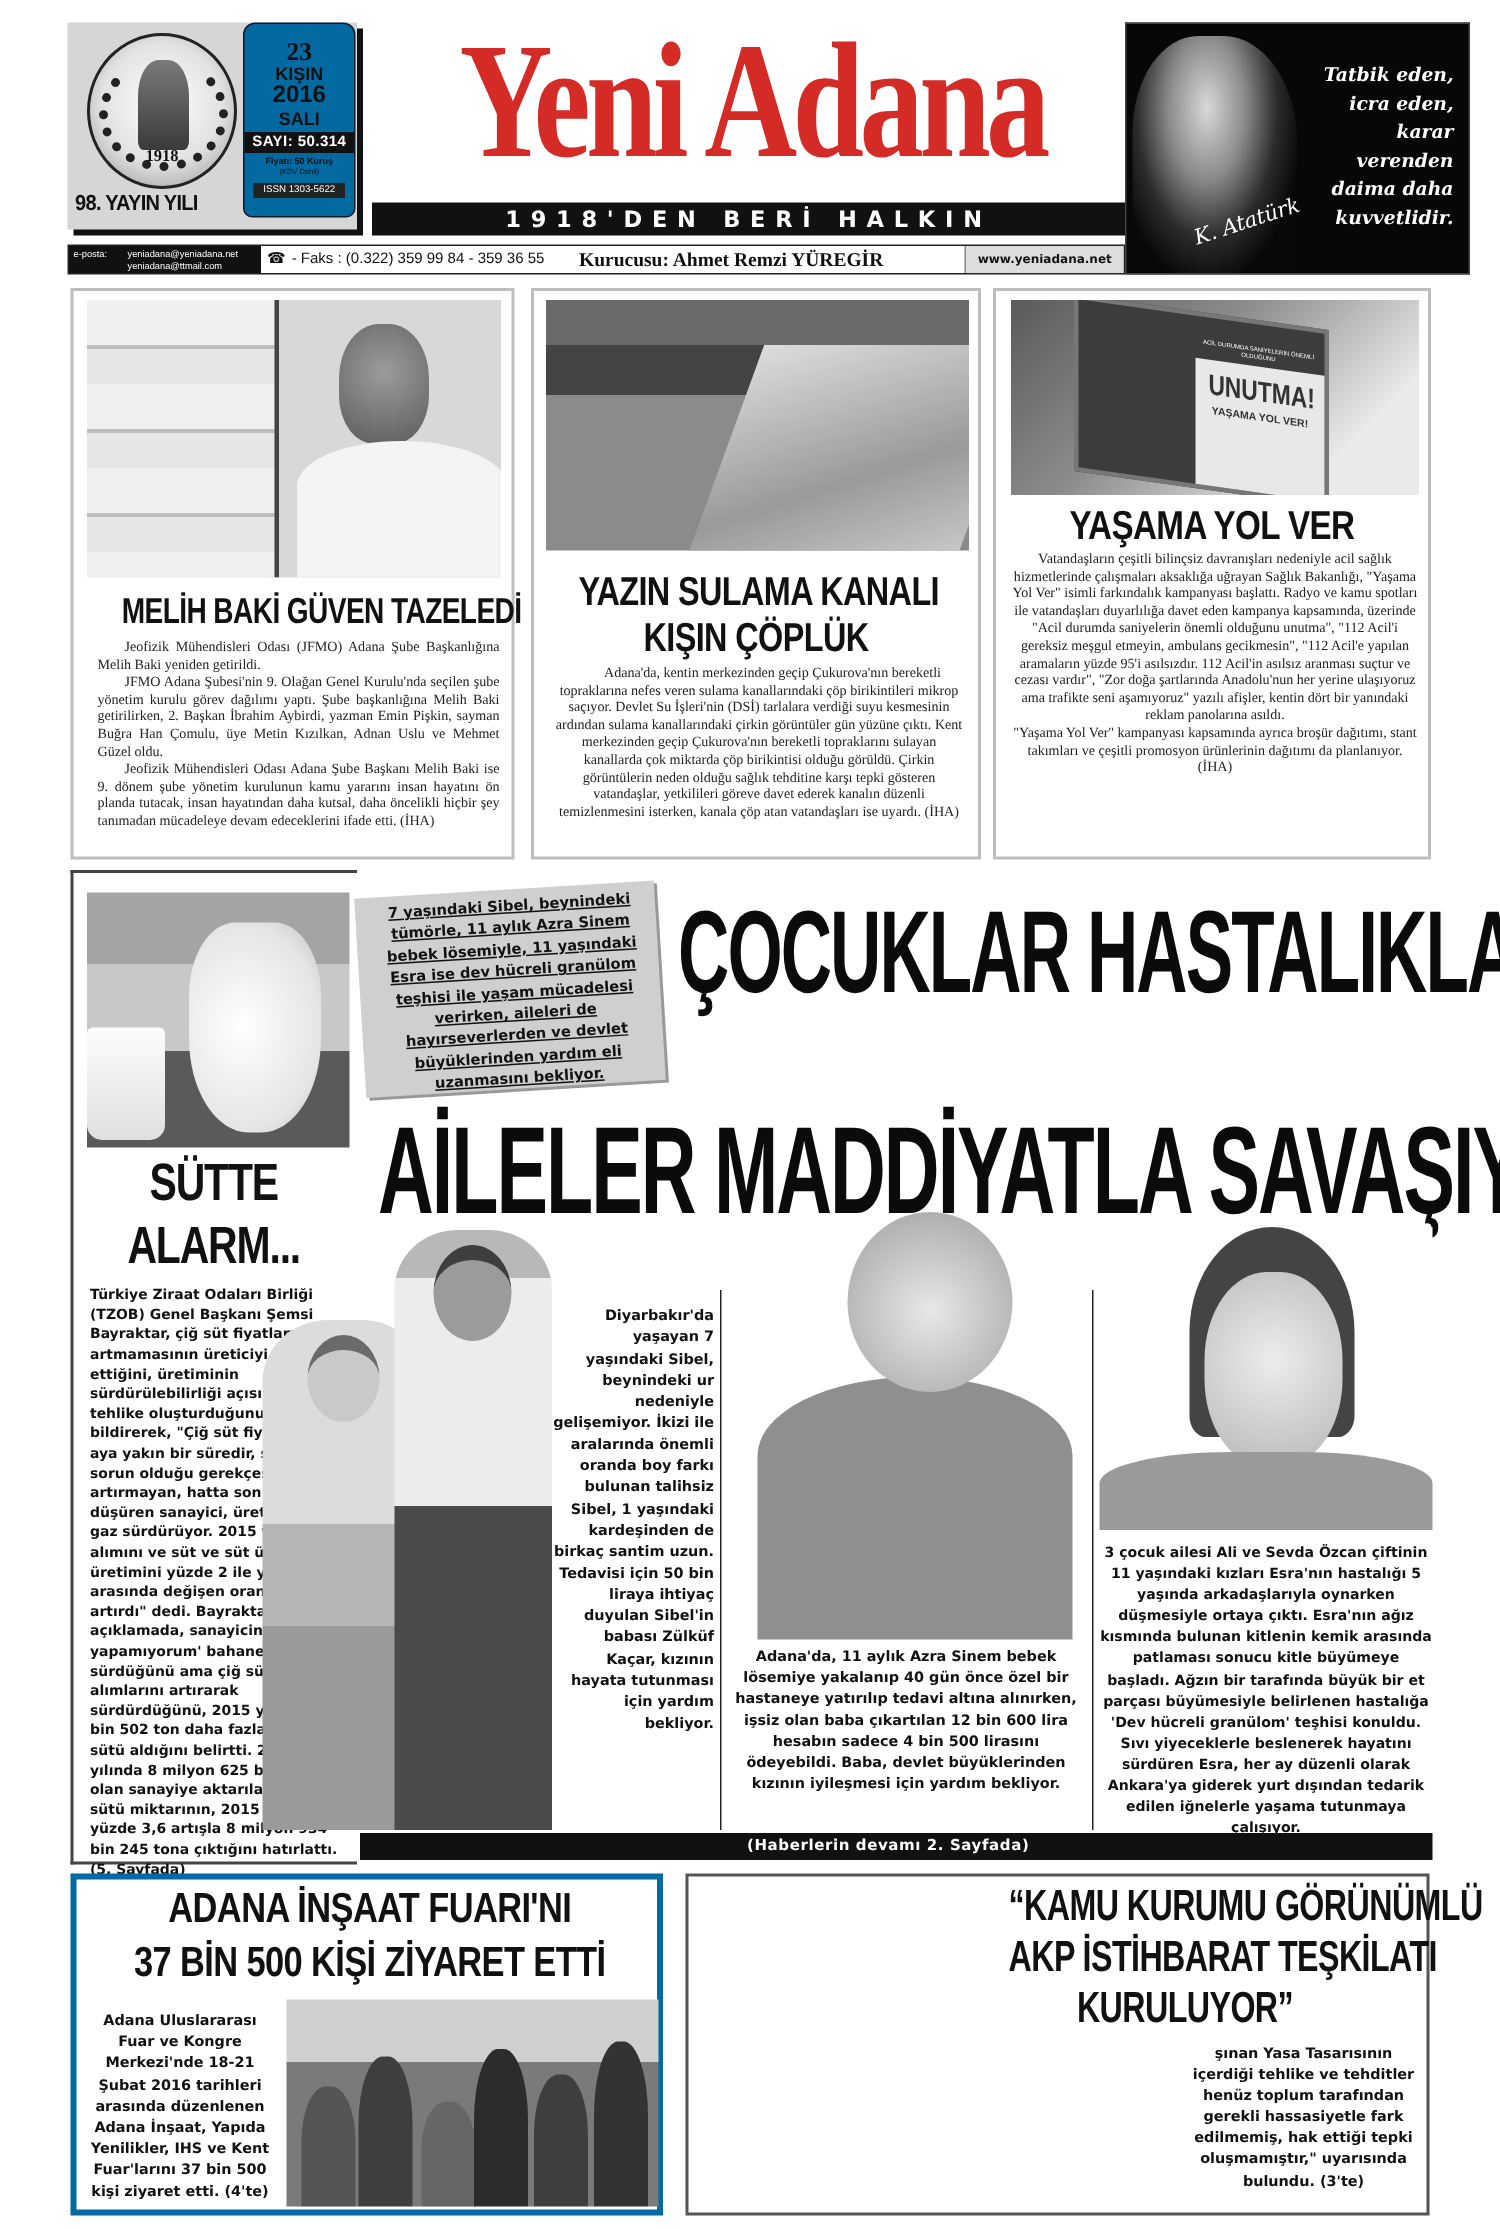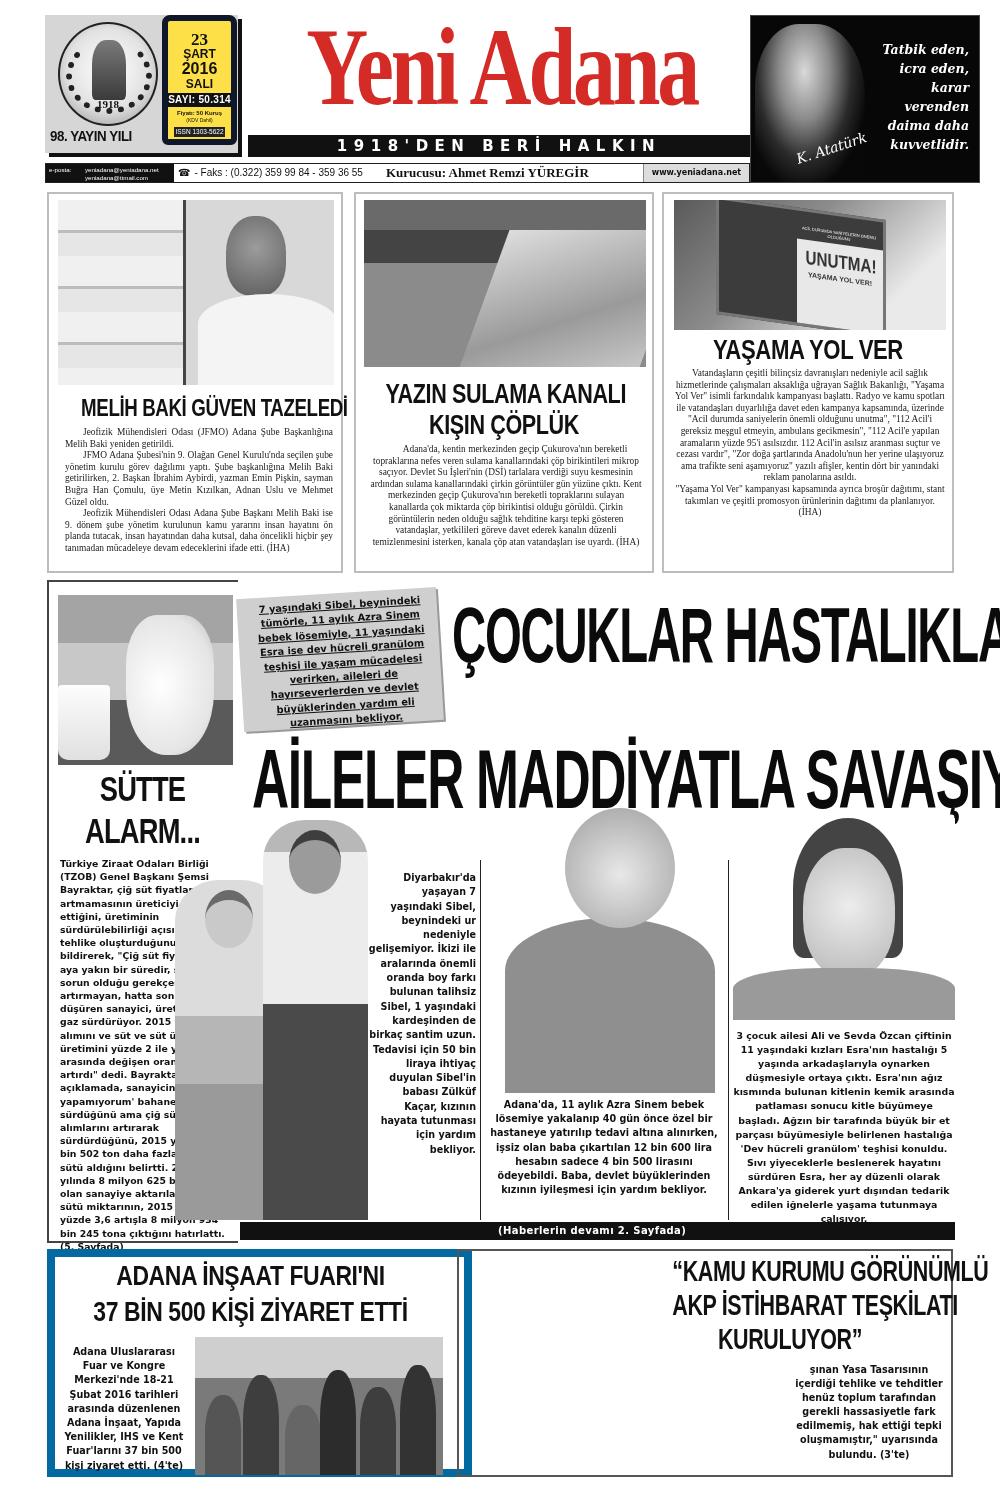--- a/index.html
+++ b/index.html
@@ -9,21 +9,21 @@
   .abs { position: absolute; }
 
   
   .date-panel { left: 45px; top: 15px; width: 193px; height: 138px; background: #d6d6d6; box-shadow: 4px 4px 0 #111; }
   .emblem { left: 58px; top: 22px; width: 100px; height: 104px; border-radius: 50%; background: radial-gradient(circle at 50% 45%, #ffffff 0%, #e2e2e2 55%, #8d8d8d 100%); border: 2px solid #222; overflow: hidden; }
   .emblem .laurel { position: absolute; left: 6px; top: 14px; width: 86px; height: 76px; border: 6px dotted #222; border-top-color: transparent; border-radius: 50%; }
   .emblem .statue { position: absolute; left: 32px; top: 16px; width: 34px; height: 60px; background: linear-gradient(#7a7a7a, #3a3a3a); border-radius: 40% 40% 10% 10%; }
   .emblem .year { position: absolute; left: 0; right: 0; bottom: 14px; text-align: center; font-family: "Liberation Serif", serif; font-size: 11px; font-weight: bold; }
   .yayin { left: 50px; top: 128px; width: 120px; font-family: "Liberation Sans", sans-serif; font-weight: bold; font-size: 14.5px; letter-spacing: -0.5px; transform: scaleX(0.92); transform-origin: left; }
 
-  .date-card { left: 162px; top: 15px; width: 75px; height: 130px; background: #fde047; border: 6px solid #0f172a; border-radius: 8px 8px 6px 6px; text-align: center; }
+  .date-card { left: 162px; top: 15px; width: 75px; height: 130px; background: #0369a1; border: 1px solid #0f172a; border-radius: 8px 8px 6px 6px; text-align: center; }
   .date-card .day { font-family: "Liberation Serif", serif; font-weight: bold; font-size: 17px; margin-top: 10px; line-height: 17px; }
   .date-card .month { font-weight: bold; font-size: 12px; line-height: 13px; }
   .date-card .year { font-weight: bold; font-size: 16px; line-height: 16px; }
   .date-card .wday { font-weight: bold; font-size: 12px; line-height: 14px; }
   .date-card .sayi { background: #111; color: #fff; font-weight: bold; font-size: 10px; line-height: 14px; margin: 2px 0; letter-spacing: 0.3px; }
   .date-card .fiyat { font-size: 6px; font-weight: bold; line-height: 7px; margin-top: 3px; }
   .date-card .kdv { font-size: 5px; line-height: 6px; }
   .date-card .issn { background: #222; color: #fff; font-size: 6.5px; line-height: 10px; margin: 4px 6px 0; }
 
   .logo-box { left: 248px; top: 15px; width: 500px; height: 123px; }
@@ -112,21 +112,21 @@
   .divider2 { left: 728px; top: 860px; width: 1px; height: 360px; background: #222; }
   .esra { left: 733px; top: 818px; width: 222px; height: 202px; background: #fff; }
   .esra .hair { position: absolute; left: 60px; top: 0; width: 110px; height: 140px; background: #444; border-radius: 50% 50% 10% 10%; }
   .esra .face { position: absolute; left: 70px; top: 30px; width: 92px; height: 130px; background: radial-gradient(circle at 50% 45%, #ededed, #b5b5b5); border-radius: 45%; }
   .esra .shirt { position: absolute; left: 0; top: 150px; width: 222px; height: 52px; background: #9a9a9a; border-radius: 40% 40% 0 0; }
   .esra-text { left: 733px; top: 1029px; width: 222px; text-align: center; font-size: 9.4px; line-height: 14.1px; }
 
   .continue-bar { left: 240px; top: 1222px; width: 715px; height: 18px; background: #111; color: #fff; font-family: "DejaVu Sans", sans-serif; font-weight: bold; font-size: 10px; line-height: 18px; padding-left: 258px; letter-spacing: 0.4px; }
 
   
-  .b1 { left: 47px; top: 1249px; width: 425px; height: 228px; border: 8px solid #0369a1; }
+  .b1 { left: 47px; top: 1249px; width: 395px; height: 228px; border: 4px solid #0369a1; }
   .b1 .headline { position: absolute; left: 0; width: 391px; font-size: 28px; line-height: 36px; transform: scaleX(0.82); }
   .b1 .h1 { top: 1px; }
   .b1 .h2 { top: 37px; }
   .b1 .rounded-body { position: absolute; left: 6px; top: 88px; width: 126px; text-align: center; font-size: 9.6px; line-height: 14.2px; }
   .b1 .photo { left: 140px; top: 80px; width: 248px; height: 138px; background: linear-gradient(180deg, #cfcfcf 0 30%, #7a7a7a 30% 100%); }
   .crowd { position: absolute; bottom: 0; width: 36px; height: 96px; border-radius: 45% 45% 0 0; background: #3e3e3e; }
 
   .b2 { left: 457px; top: 1249px; width: 496px; height: 228px; border: 2px solid #555; }
   .b2 .photo { left: 5px; top: 8px; width: 160px; height: 210px; background: linear-gradient(180deg, #8a8a8a 0 22%, #d0d0d0 22% 60%, #a9a9a9 60%); }
   .b2 .banner-txt { position: absolute; left: 0; top: 18px; width: 160px; font-family: "Liberation Serif", serif; color: #eee; font-size: 14px; letter-spacing: 2px; white-space: nowrap; }
@@ -145,21 +145,21 @@
 
 <div class="abs date-panel"></div>
 <div class="abs emblem">
   <div class="laurel"></div>
   <div class="statue"></div>
   <div class="year">1918</div>
 </div>
 <div class="abs yayin">98. YAYIN YILI</div>
 <div class="abs date-card">
   <div class="day">23</div>
-  <div class="month">ŞART</div>
+  <div class="month">KIŞIN</div>
   <div class="year">2016</div>
   <div class="wday">SALI</div>
   <div class="sayi">SAYI: 50.314</div>
   <div class="fiyat">Fiyatı: 50 Kuruş</div>
   <div class="kdv">(KDV Dahil)</div>
   <div class="issn">ISSN 1303-5622</div>
 </div>
 
 <div class="abs logo-box">
   <div class="logo-text">Yeni Adana</div>

